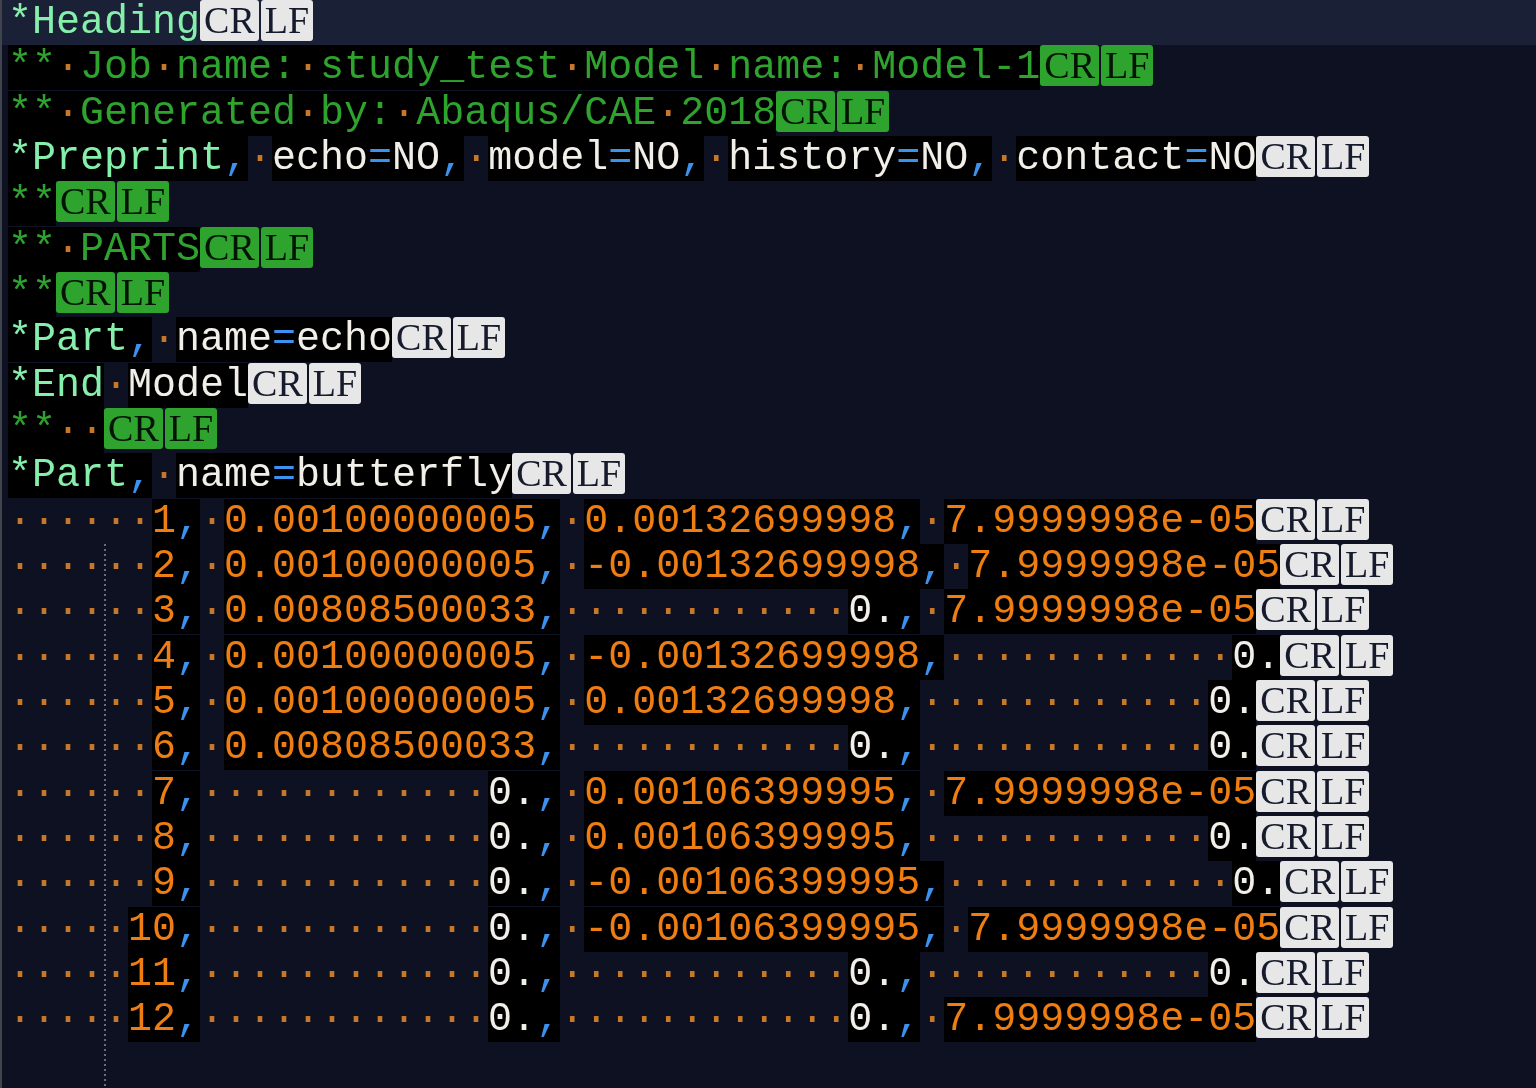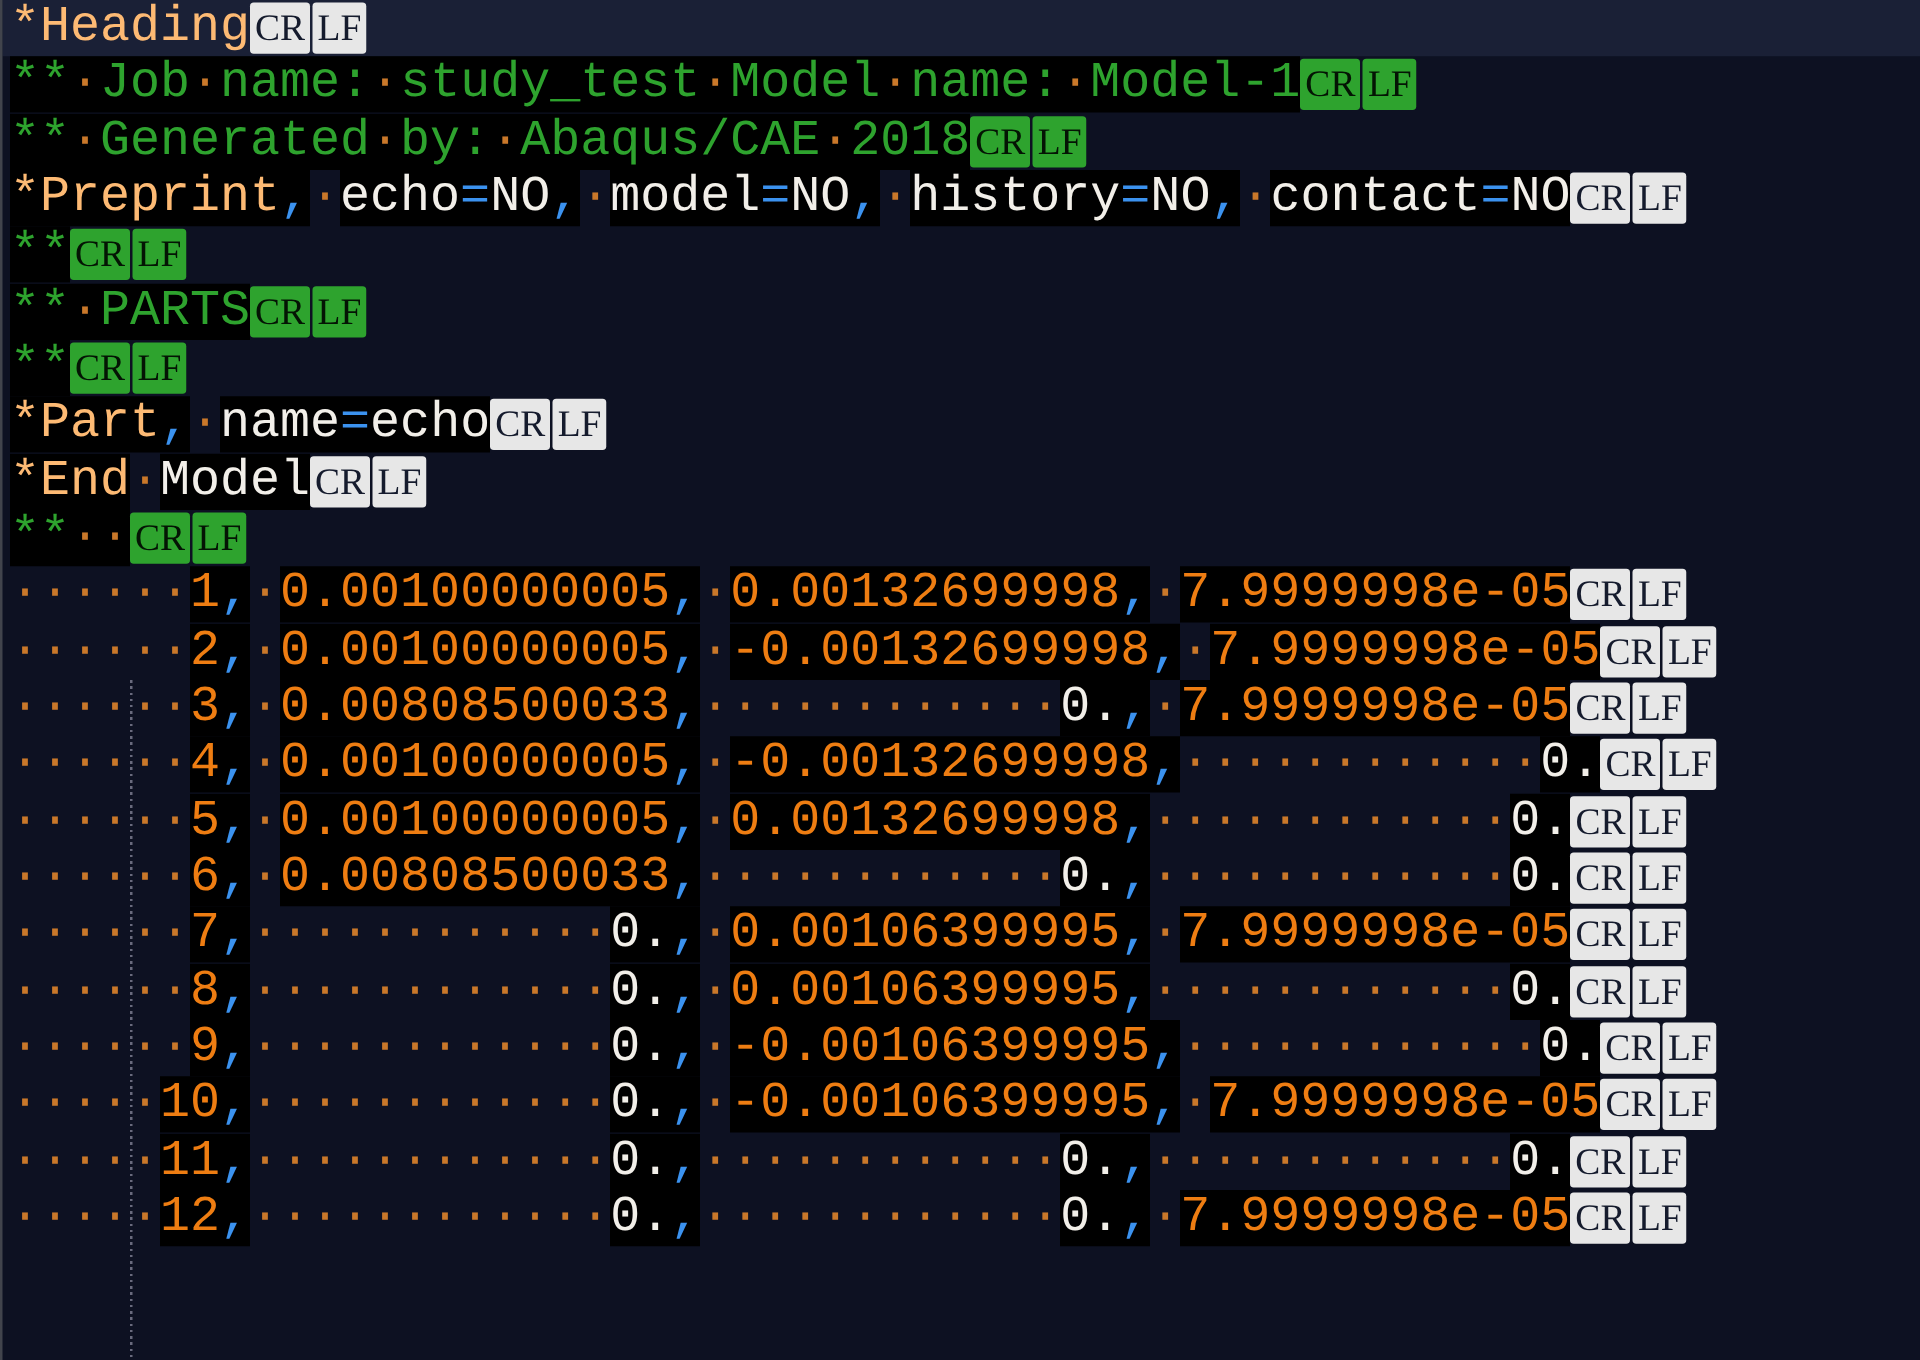--- a/index.html
+++ b/index.html
@@ -11,33 +11,33 @@
   #left-strip{
     position:absolute;left:0;top:0;width:2px;height:1088px;
     background:#41444c;z-index:3;
   }
   #editor{
     position:absolute;left:2px;top:0;width:1534px;height:1088px;
     font-size:40px;line-height:45.333px;z-index:1;
   }
   .line{height:45.333px;white-space:pre;padding-left:6px;}
   .line.cur{background:#1a2036;}
-  .tok-k{color:#fdba74;background:#000;}
+  .tok-k{color:#86efac;background:#000;}
   .tok-c{color:#2ea32e;background:#000;}
   .tok-i{color:#f2efe9;background:#000;text-align:right;}
   .tok-n{color:#ee7d12;background:#000;}
   .tok-p{color:#3b92ef;background:#000;}
   .tok-d{color:#c9782a;}
   .tok-D{color:#c9782a;background:#000;}
   
   .cur .tok-k,.cur .tok-c,.cur .tok-i,.cur .tok-n,.cur .tok-p,.cur .tok-d,.cur .tok-D{background:transparent;}
   .eol .box{
     display:inline-block;
     font-family:"Liberation Serif",serif;
-    font-size:30px;line-height:41px;
+    font-size:38px;line-height:41px;
     padding:0 4px;margin-right:2px;
     border-radius:3px;
     vertical-align:baseline;
   }
   .eol-w .box{background:#e7e7e7;color:#151b2d;}
   .eol-g .box{background:#2ea32e;color:#041404;}
   #indent-guide{
     position:absolute;left:104px;top:544px;width:2px;height:544px;z-index:2;
     background:repeating-linear-gradient(to bottom,#9a9aae 0 2px,transparent 2px 5px);
     opacity:.65;pointer-events:none;
@@ -51,20 +51,21 @@
     <div class="line cur"><span class="tok-k">*Heading</span><span class="eol eol-w"><span class="box">CR</span><span class="box">LF</span></span></div>
     <div class="line"><span class="tok-c">**</span><span class="tok-D">·</span><span class="tok-c">Job</span><span class="tok-D">·</span><span class="tok-c">name:</span><span class="tok-D">·</span><span class="tok-c">study_test</span><span class="tok-D">·</span><span class="tok-c">Model</span><span class="tok-D">·</span><span class="tok-c">name:</span><span class="tok-D">·</span><span class="tok-c">Model-1</span><span class="eol eol-g"><span class="box">CR</span><span class="box">LF</span></span></div>
     <div class="line"><span class="tok-c">**</span><span class="tok-D">·</span><span class="tok-c">Generated</span><span class="tok-D">·</span><span class="tok-c">by:</span><span class="tok-D">·</span><span class="tok-c">Abaqus/CAE</span><span class="tok-D">·</span><span class="tok-c">2018</span><span class="eol eol-g"><span class="box">CR</span><span class="box">LF</span></span></div>
     <div class="line"><span class="tok-k">*Preprint</span><span class="tok-p">,</span><span class="tok-d">·</span><span class="tok-i">echo</span><span class="tok-p">=</span><span class="tok-i">NO</span><span class="tok-p">,</span><span class="tok-d">·</span><span class="tok-i">model</span><span class="tok-p">=</span><span class="tok-i">NO</span><span class="tok-p">,</span><span class="tok-d">·</span><span class="tok-i">history</span><span class="tok-p">=</span><span class="tok-i">NO</span><span class="tok-p">,</span><span class="tok-d">·</span><span class="tok-i">contact</span><span class="tok-p">=</span><span class="tok-i">NO</span><span class="eol eol-w"><span class="box">CR</span><span class="box">LF</span></span></div>
     <div class="line"><span class="tok-c">**</span><span class="eol eol-g"><span class="box">CR</span><span class="box">LF</span></span></div>
     <div class="line"><span class="tok-c">**</span><span class="tok-D">·</span><span class="tok-c">PARTS</span><span class="eol eol-g"><span class="box">CR</span><span class="box">LF</span></span></div>
     <div class="line"><span class="tok-c">**</span><span class="eol eol-g"><span class="box">CR</span><span class="box">LF</span></span></div>
     <div class="line"><span class="tok-k">*Part</span><span class="tok-p">,</span><span class="tok-d">·</span><span class="tok-i">name</span><span class="tok-p">=</span><span class="tok-i">echo</span><span class="eol eol-w"><span class="box">CR</span><span class="box">LF</span></span></div>
     <div class="line"><span class="tok-k">*End</span><span class="tok-d">·</span><span class="tok-i">Model</span><span class="eol eol-w"><span class="box">CR</span><span class="box">LF</span></span></div>
     <div class="line"><span class="tok-c">**</span><span class="tok-D">··</span><span class="eol eol-g"><span class="box">CR</span><span class="box">LF</span></span></div>
+    <div class="line"><span class="tok-k">*Part</span><span class="tok-p">,</span><span class="tok-d">·</span><span class="tok-i">name</span><span class="tok-p">=</span><span class="tok-i">butterfly</span><span class="eol eol-w"><span class="box">CR</span><span class="box">LF</span></span></div>
     <div class="line"><span class="tok-d">······</span><span class="tok-n">1</span><span class="tok-p">,</span><span class="tok-d">·</span><span class="tok-n">0.00100000005</span><span class="tok-p">,</span><span class="tok-d">·</span><span class="tok-n">0.00132699998</span><span class="tok-p">,</span><span class="tok-d">·</span><span class="tok-n">7.9999998e-05</span><span class="eol eol-w"><span class="box">CR</span><span class="box">LF</span></span></div>
     <div class="line"><span class="tok-d">······</span><span class="tok-n">2</span><span class="tok-p">,</span><span class="tok-d">·</span><span class="tok-n">0.00100000005</span><span class="tok-p">,</span><span class="tok-d">·</span><span class="tok-n">-0.00132699998</span><span class="tok-p">,</span><span class="tok-d">·</span><span class="tok-n">7.9999998e-05</span><span class="eol eol-w"><span class="box">CR</span><span class="box">LF</span></span></div>
     <div class="line"><span class="tok-d">······</span><span class="tok-n">3</span><span class="tok-p">,</span><span class="tok-d">·</span><span class="tok-n">0.00808500033</span><span class="tok-p">,</span><span class="tok-d">············</span><span class="tok-i">0.</span><span class="tok-p">,</span><span class="tok-d">·</span><span class="tok-n">7.9999998e-05</span><span class="eol eol-w"><span class="box">CR</span><span class="box">LF</span></span></div>
     <div class="line"><span class="tok-d">······</span><span class="tok-n">4</span><span class="tok-p">,</span><span class="tok-d">·</span><span class="tok-n">0.00100000005</span><span class="tok-p">,</span><span class="tok-d">·</span><span class="tok-n">-0.00132699998</span><span class="tok-p">,</span><span class="tok-d">············</span><span class="tok-i">0.</span><span class="eol eol-w"><span class="box">CR</span><span class="box">LF</span></span></div>
     <div class="line"><span class="tok-d">······</span><span class="tok-n">5</span><span class="tok-p">,</span><span class="tok-d">·</span><span class="tok-n">0.00100000005</span><span class="tok-p">,</span><span class="tok-d">·</span><span class="tok-n">0.00132699998</span><span class="tok-p">,</span><span class="tok-d">············</span><span class="tok-i">0.</span><span class="eol eol-w"><span class="box">CR</span><span class="box">LF</span></span></div>
     <div class="line"><span class="tok-d">······</span><span class="tok-n">6</span><span class="tok-p">,</span><span class="tok-d">·</span><span class="tok-n">0.00808500033</span><span class="tok-p">,</span><span class="tok-d">············</span><span class="tok-i">0.</span><span class="tok-p">,</span><span class="tok-d">············</span><span class="tok-i">0.</span><span class="eol eol-w"><span class="box">CR</span><span class="box">LF</span></span></div>
     <div class="line"><span class="tok-d">······</span><span class="tok-n">7</span><span class="tok-p">,</span><span class="tok-d">············</span><span class="tok-i">0.</span><span class="tok-p">,</span><span class="tok-d">·</span><span class="tok-n">0.00106399995</span><span class="tok-p">,</span><span class="tok-d">·</span><span class="tok-n">7.9999998e-05</span><span class="eol eol-w"><span class="box">CR</span><span class="box">LF</span></span></div>
     <div class="line"><span class="tok-d">······</span><span class="tok-n">8</span><span class="tok-p">,</span><span class="tok-d">············</span><span class="tok-i">0.</span><span class="tok-p">,</span><span class="tok-d">·</span><span class="tok-n">0.00106399995</span><span class="tok-p">,</span><span class="tok-d">············</span><span class="tok-i">0.</span><span class="eol eol-w"><span class="box">CR</span><span class="box">LF</span></span></div>
     <div class="line"><span class="tok-d">······</span><span class="tok-n">9</span><span class="tok-p">,</span><span class="tok-d">············</span><span class="tok-i">0.</span><span class="tok-p">,</span><span class="tok-d">·</span><span class="tok-n">-0.00106399995</span><span class="tok-p">,</span><span class="tok-d">············</span><span class="tok-i">0.</span><span class="eol eol-w"><span class="box">CR</span><span class="box">LF</span></span></div>
     <div class="line"><span class="tok-d">·····</span><span class="tok-n">10</span><span class="tok-p">,</span><span class="tok-d">············</span><span class="tok-i">0.</span><span class="tok-p">,</span><span class="tok-d">·</span><span class="tok-n">-0.00106399995</span><span class="tok-p">,</span><span class="tok-d">·</span><span class="tok-n">7.9999998e-05</span><span class="eol eol-w"><span class="box">CR</span><span class="box">LF</span></span></div>

